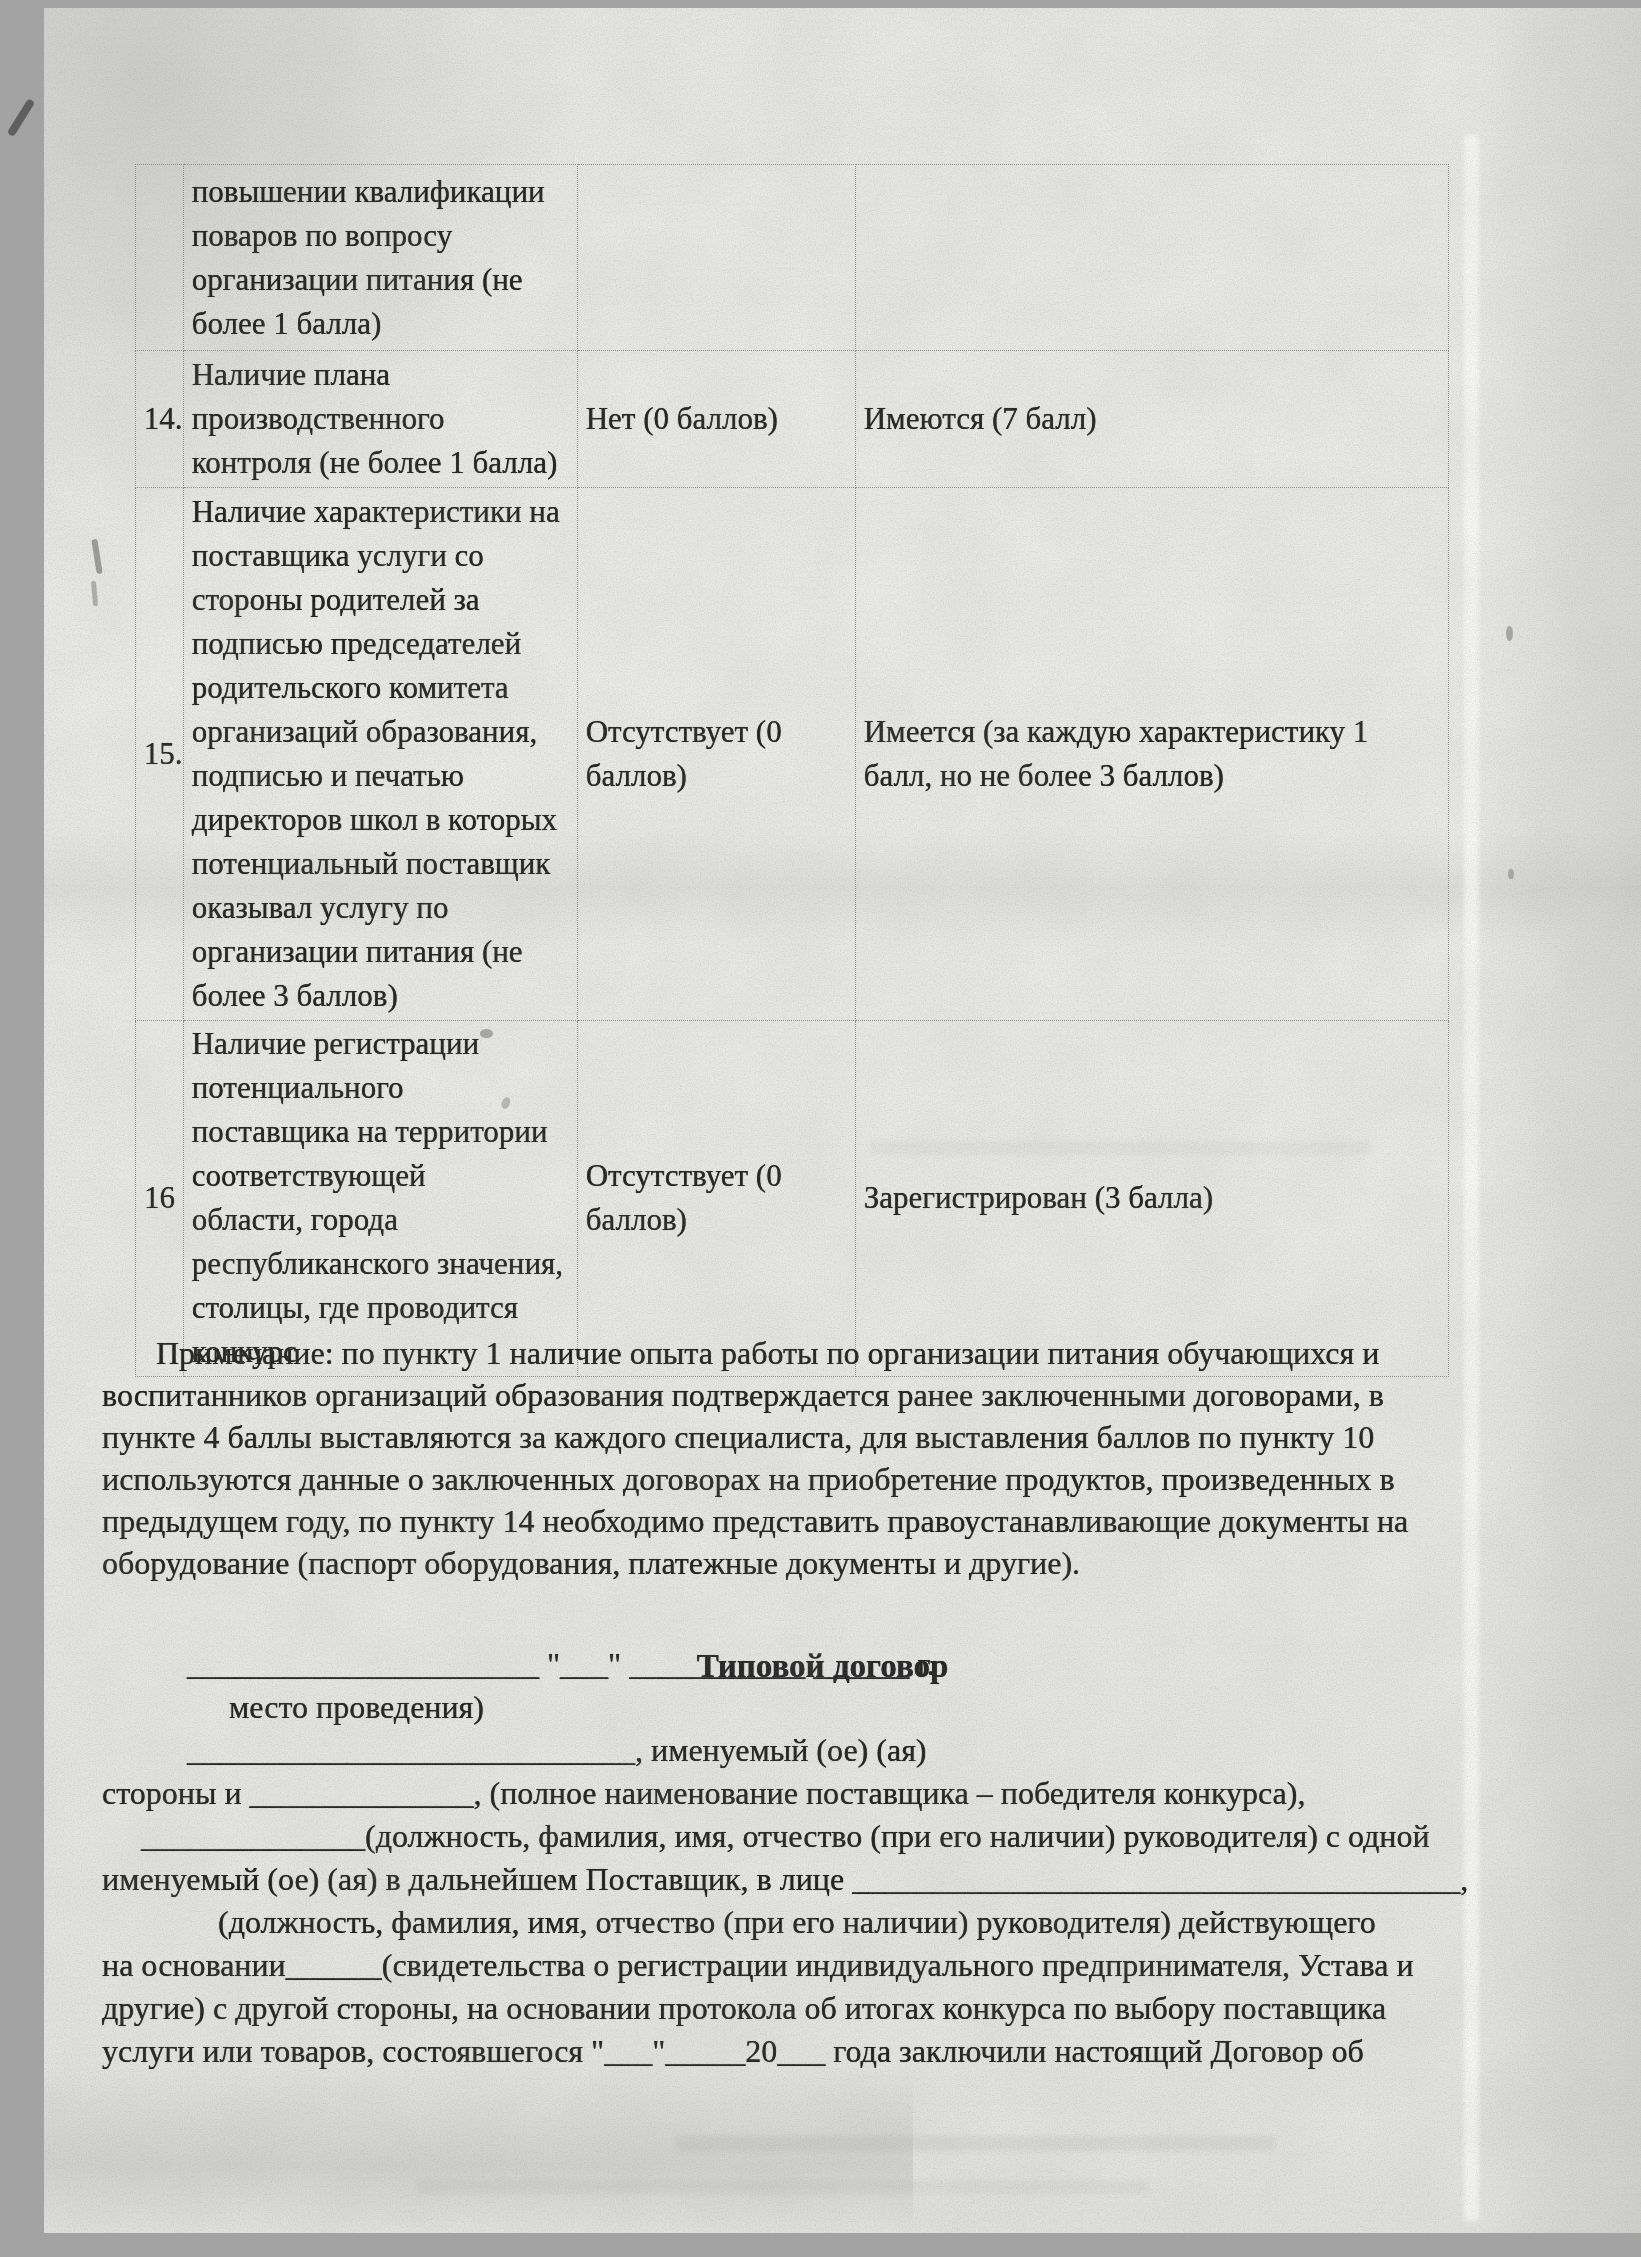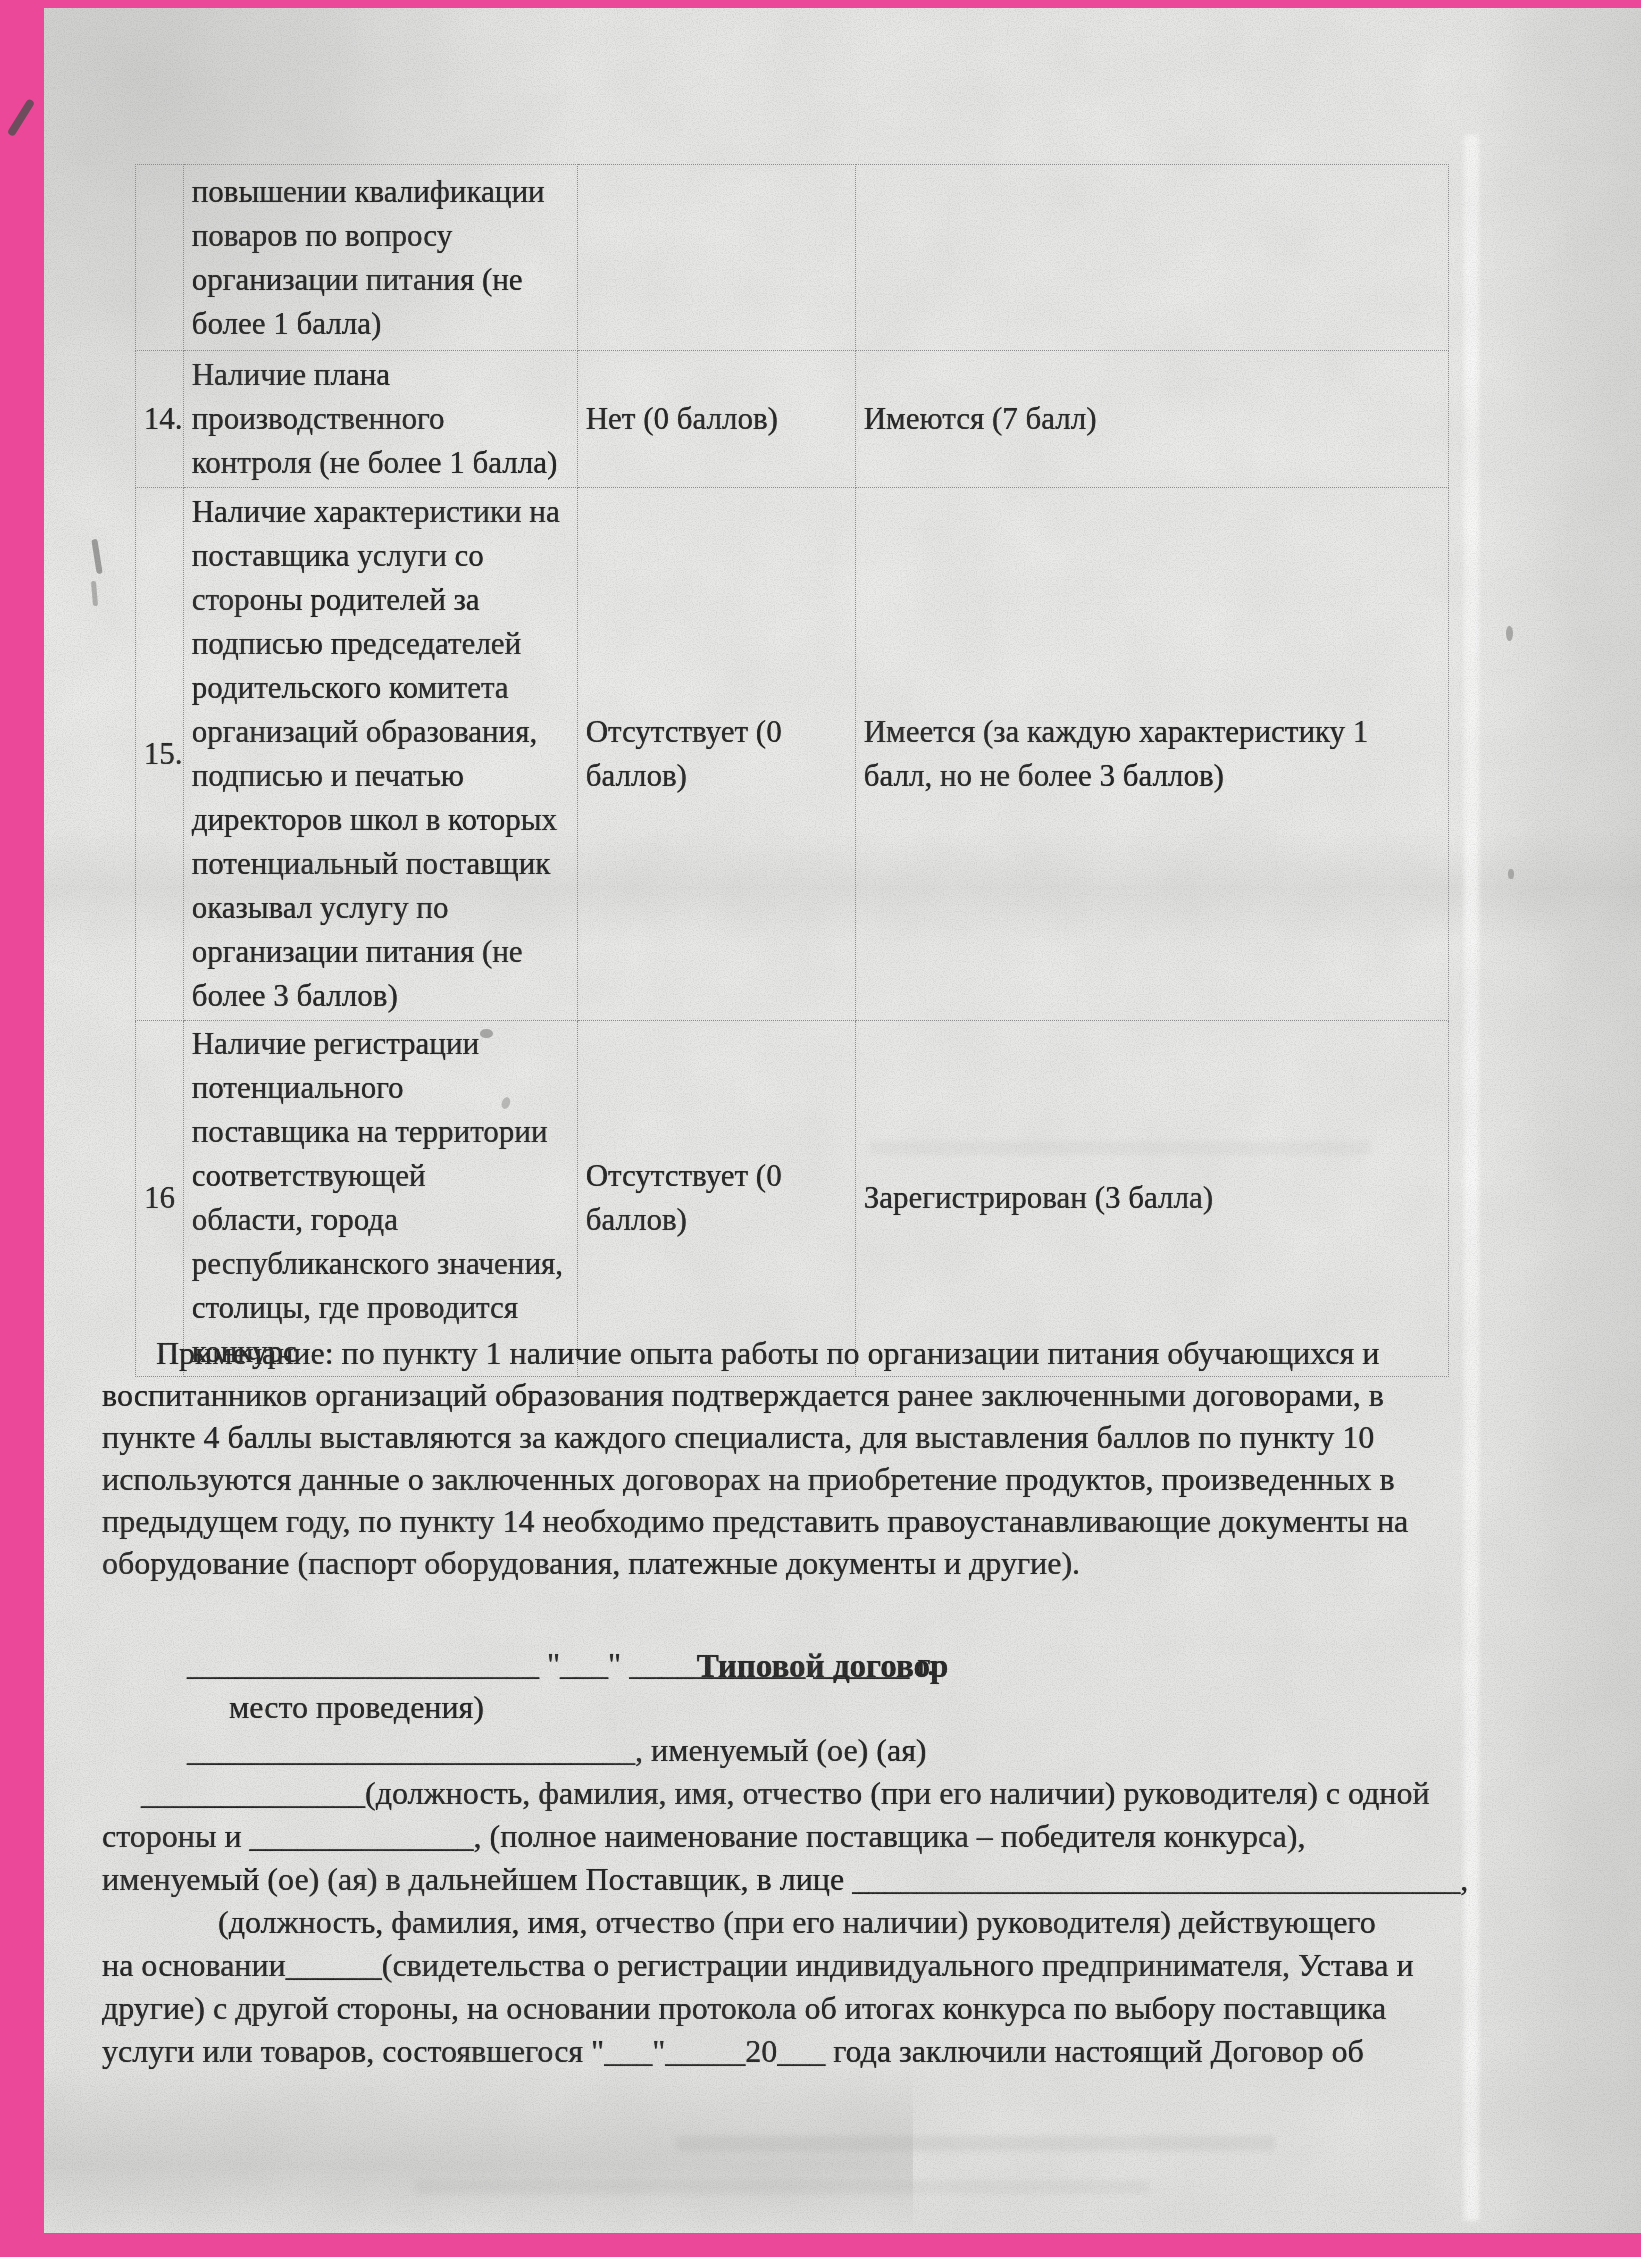--- a/index.html
+++ b/index.html
@@ -1,19 +1,19 @@
 <!DOCTYPE html>
 <html lang="ru"><head>
 <meta charset="utf-8">
 <title>Document</title>
 <style>
   html,body{margin:0;padding:0;background:#ffffff;}
   .page{
     position:relative;width:1641px;height:2257px;overflow:hidden;
-    background:#ec4899;
+    background:#a3a3a3;
     font-family:"Liberation Serif","DejaVu Serif",serif;
     color:#1e1e1e;
   }
   
   .scan-bg{
     position:absolute;left:44px;top:7.7px;width:1597px;height:2225px;
     background:linear-gradient(180deg,#e8e8e6 0%,#ebebe9 28%,#e9e9e7 55%,#e6e6e4 82%,#e3e3e1 100%);
   }
   .shade{position:absolute;pointer-events:none;}
   .shade-tl{left:44px;top:7.7px;width:541px;height:579px;
@@ -166,22 +166,22 @@
 используются данные о заключенных договорах на приобретение продуктов, произведенных в
 предыдущем году, по пункту 14 необходимо представить правоустанавливающие документы на
 оборудование (паспорт оборудования, платежные документы и другие).</div>
 
     <div class="contract-heading">Типовой договор</div>
 
     <div class="contract">
       <div class="cline ind88">______________________ "___" ___________ ______ г.</div>
       <div class="cline ind132">место проведения)</div>
       <div class="cline ind88">____________________________, именуемый (ое) (ая)</div>
+      <div class="cline">стороны и ______________, (полное наименование поставщика – победителя конкурса),</div>
       <div class="cline ind40">______________(должность, фамилия, имя, отчество (при его наличии) руководителя) с одной</div>
-      <div class="cline">стороны и ______________, (полное наименование поставщика – победителя конкурса),</div>
       <div class="cline">именуемый (ое) (ая) в дальнейшем Поставщик, в лице ______________________________________,</div>
       <div class="cline ind120">(должность, фамилия, имя, отчество (при его наличии) руководителя) действующего</div>
       <div class="cline">на основании______(свидетельства о регистрации индивидуального предпринимателя, Устава и</div>
       <div class="cline">другие) с другой стороны, на основании протокола об итогах конкурса по выбору поставщика</div>
       <div class="cline">услуги или товаров, состоявшегося "___"_____20___ года заключили настоящий Договор об</div>
     </div>
 
   </div>
 
   <svg class="noise-layer" xmlns="http://www.w3.org/2000/svg" width="1597" height="2225" preserveAspectRatio="none" viewBox="0 0 1654 2304">

